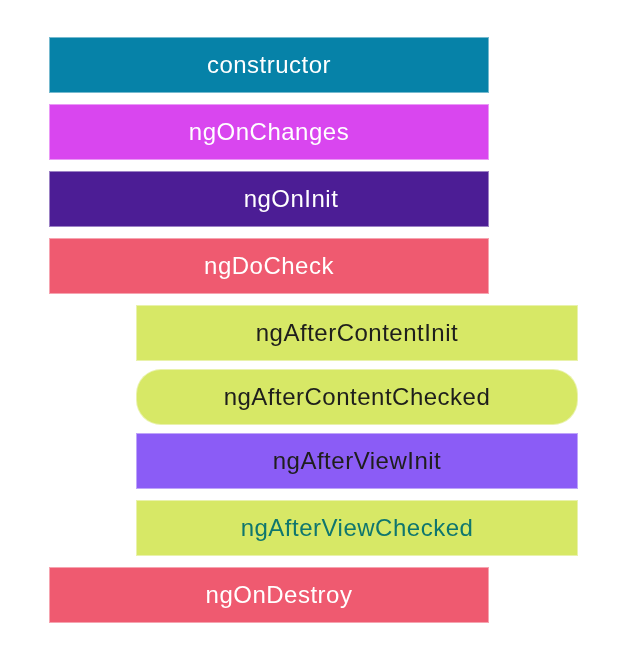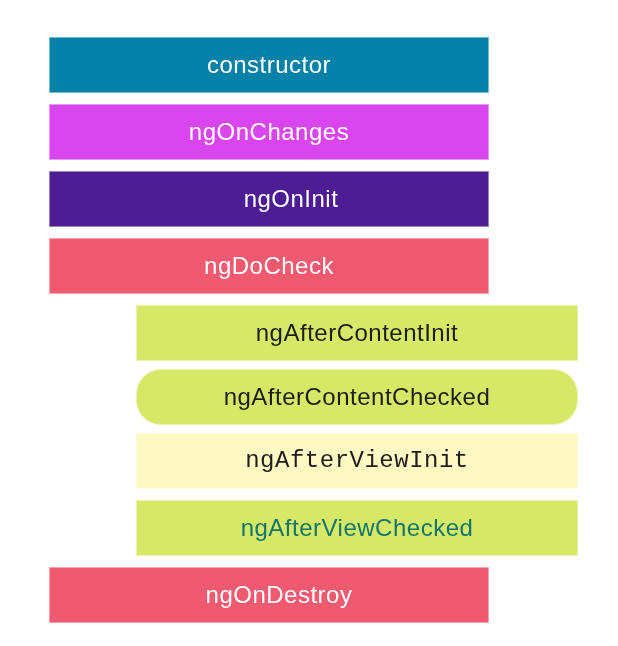--- a/index.html
+++ b/index.html
@@ -65,21 +65,21 @@
   </div>
 
   <div class="bar bar-indent row5" style="background-color: rgb(215, 232, 102);">
     <span class="bar-label" style="color: rgb(30, 30, 28);">ngAfterContentInit</span>
   </div>
 
   <div class="bar bar-indent row6" style="background-color: rgb(215, 232, 102); border-radius: 25px;">
     <span class="bar-label" style="color: rgb(30, 30, 28);">ngAfterContentChecked</span>
   </div>
 
-  <div class="bar bar-indent row7" style="background-color: #fef9c3; font-family: Liberation Mono, monospace;">
+  <div class="bar bar-indent row7" style="background-color: #8b5cf6;">
     <span class="bar-label" style="color: rgb(30, 30, 28);">ngAfterViewInit</span>
   </div>
 
   <div class="bar bar-indent row8" style="background-color: rgb(215, 232, 102);">
     <span class="bar-label" style="color: #0f766e;">ngAfterViewChecked</span>
   </div>
 
   <div class="bar bar-main row9" style="background-color: rgb(239, 90, 112);">
     <span class="bar-label" style="color: rgb(255, 255, 255);">ngOnDestroy</span>
   </div>

